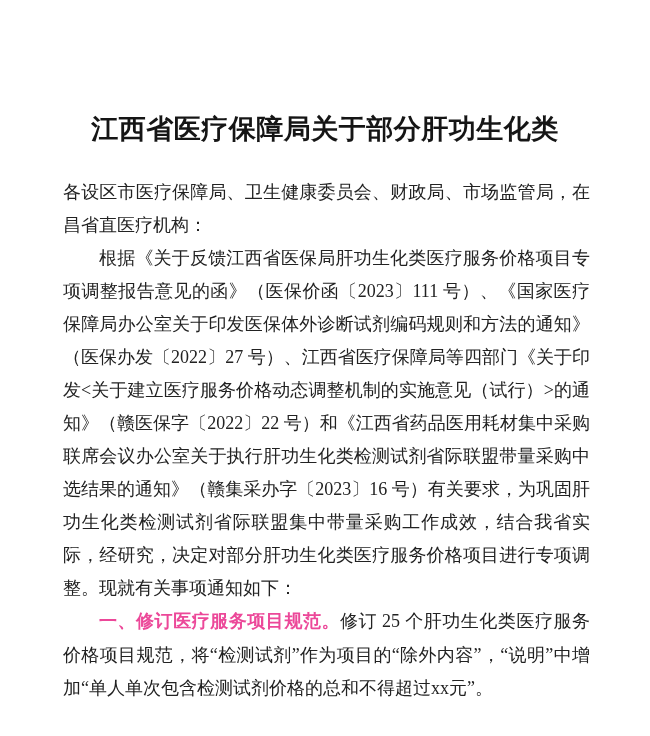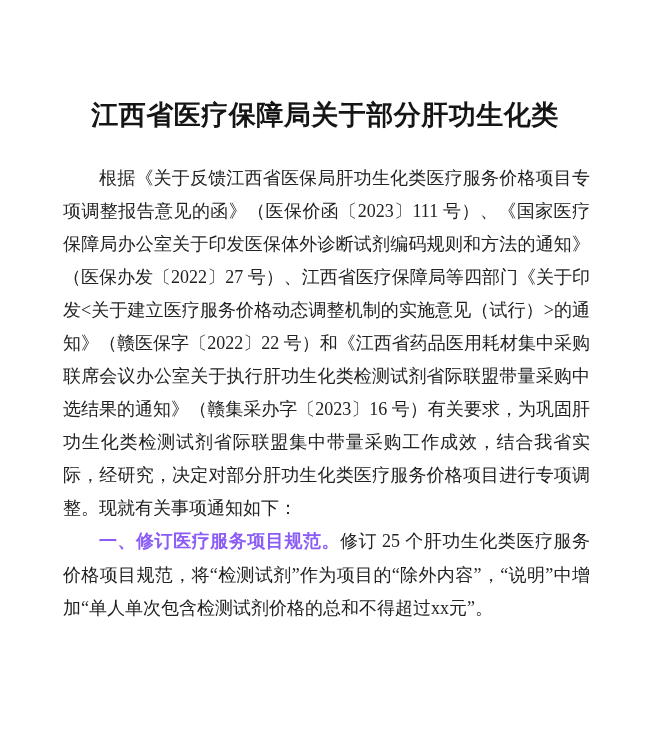--- a/index.html
+++ b/index.html
@@ -10,21 +10,21 @@
   .page {
     position: relative;
     width: 650px;
     height: 736px;
     background: #ffffff;
     color: #1c1c1c;
     overflow: hidden;
     box-sizing: border-box;
   }
   .doc-title {
-    margin: 2px;
+    margin: 16px;
     padding-top: 94px;
     text-align: center;
     font-family: "Liberation Sans", "DejaVu Sans", sans-serif;
     font-weight: 700;
     font-size: 27px;
     line-height: 38px;
     letter-spacing: 0.5px;
     color: #151515;
   }
   .title-line {
@@ -43,33 +43,34 @@
   .doc-body p {
     margin: 0;
     padding: 0;
   }
   .para-indent {
     text-indent: 2em;
   }
   .item-heading {
     font-family: Liberation Mono, monospace;
     font-weight: 700;
-    color: #8b5cf6;
+    color: #ec4899;
   }
 </style>
 </head>
 <body>
 
 <div class="page">
 
   <h1 class="doc-title">
     <span class="title-line">江西省医疗保障局关于部分肝功生化类</span>
   </h1>
 
   <div class="doc-body">
 
+    <p class="salutation">各设区市医疗保障局、卫生健康委员会、财政局、市场监管局，在昌省直医疗机构：</p>
 
     <p class="para-indent">根据《关于反馈江西省医保局肝功生化类医疗服务价格项目专项调整报告意见的函》（医保价函〔2023〕111 号）、《国家医疗保障局办公室关于印发医保体外诊断试剂编码规则和方法的通知》（医保办发〔2022〕27 号）、江西省医疗保障局等四部门《关于印发&lt;关于建立医疗服务价格动态调整机制的实施意见（试行）&gt;的通知》（赣医保字〔2022〕22 号）和《江西省药品医用耗材集中采购联席会议办公室关于执行肝功生化类检测试剂省际联盟带量采购中选结果的通知》（赣集采办字〔2023〕16 号）有关要求，为巩固肝功生化类检测试剂省际联盟集中带量采购工作成效，结合我省实际，经研究，决定对部分肝功生化类医疗服务价格项目进行专项调整。现就有关事项通知如下：</p>
 
     <p class="para-indent"><span class="item-heading">一、修订医疗服务项目规范。</span><span>修订 25 个肝功生化类医疗服务价格项目规范，将“检测试剂”作为项目的“除外内容”，“说明”中增加“单人单次包含检测试剂价格的总和不得超过xx元”。</span></p>
 
   </div>
 </div>
 
 </body></html>

